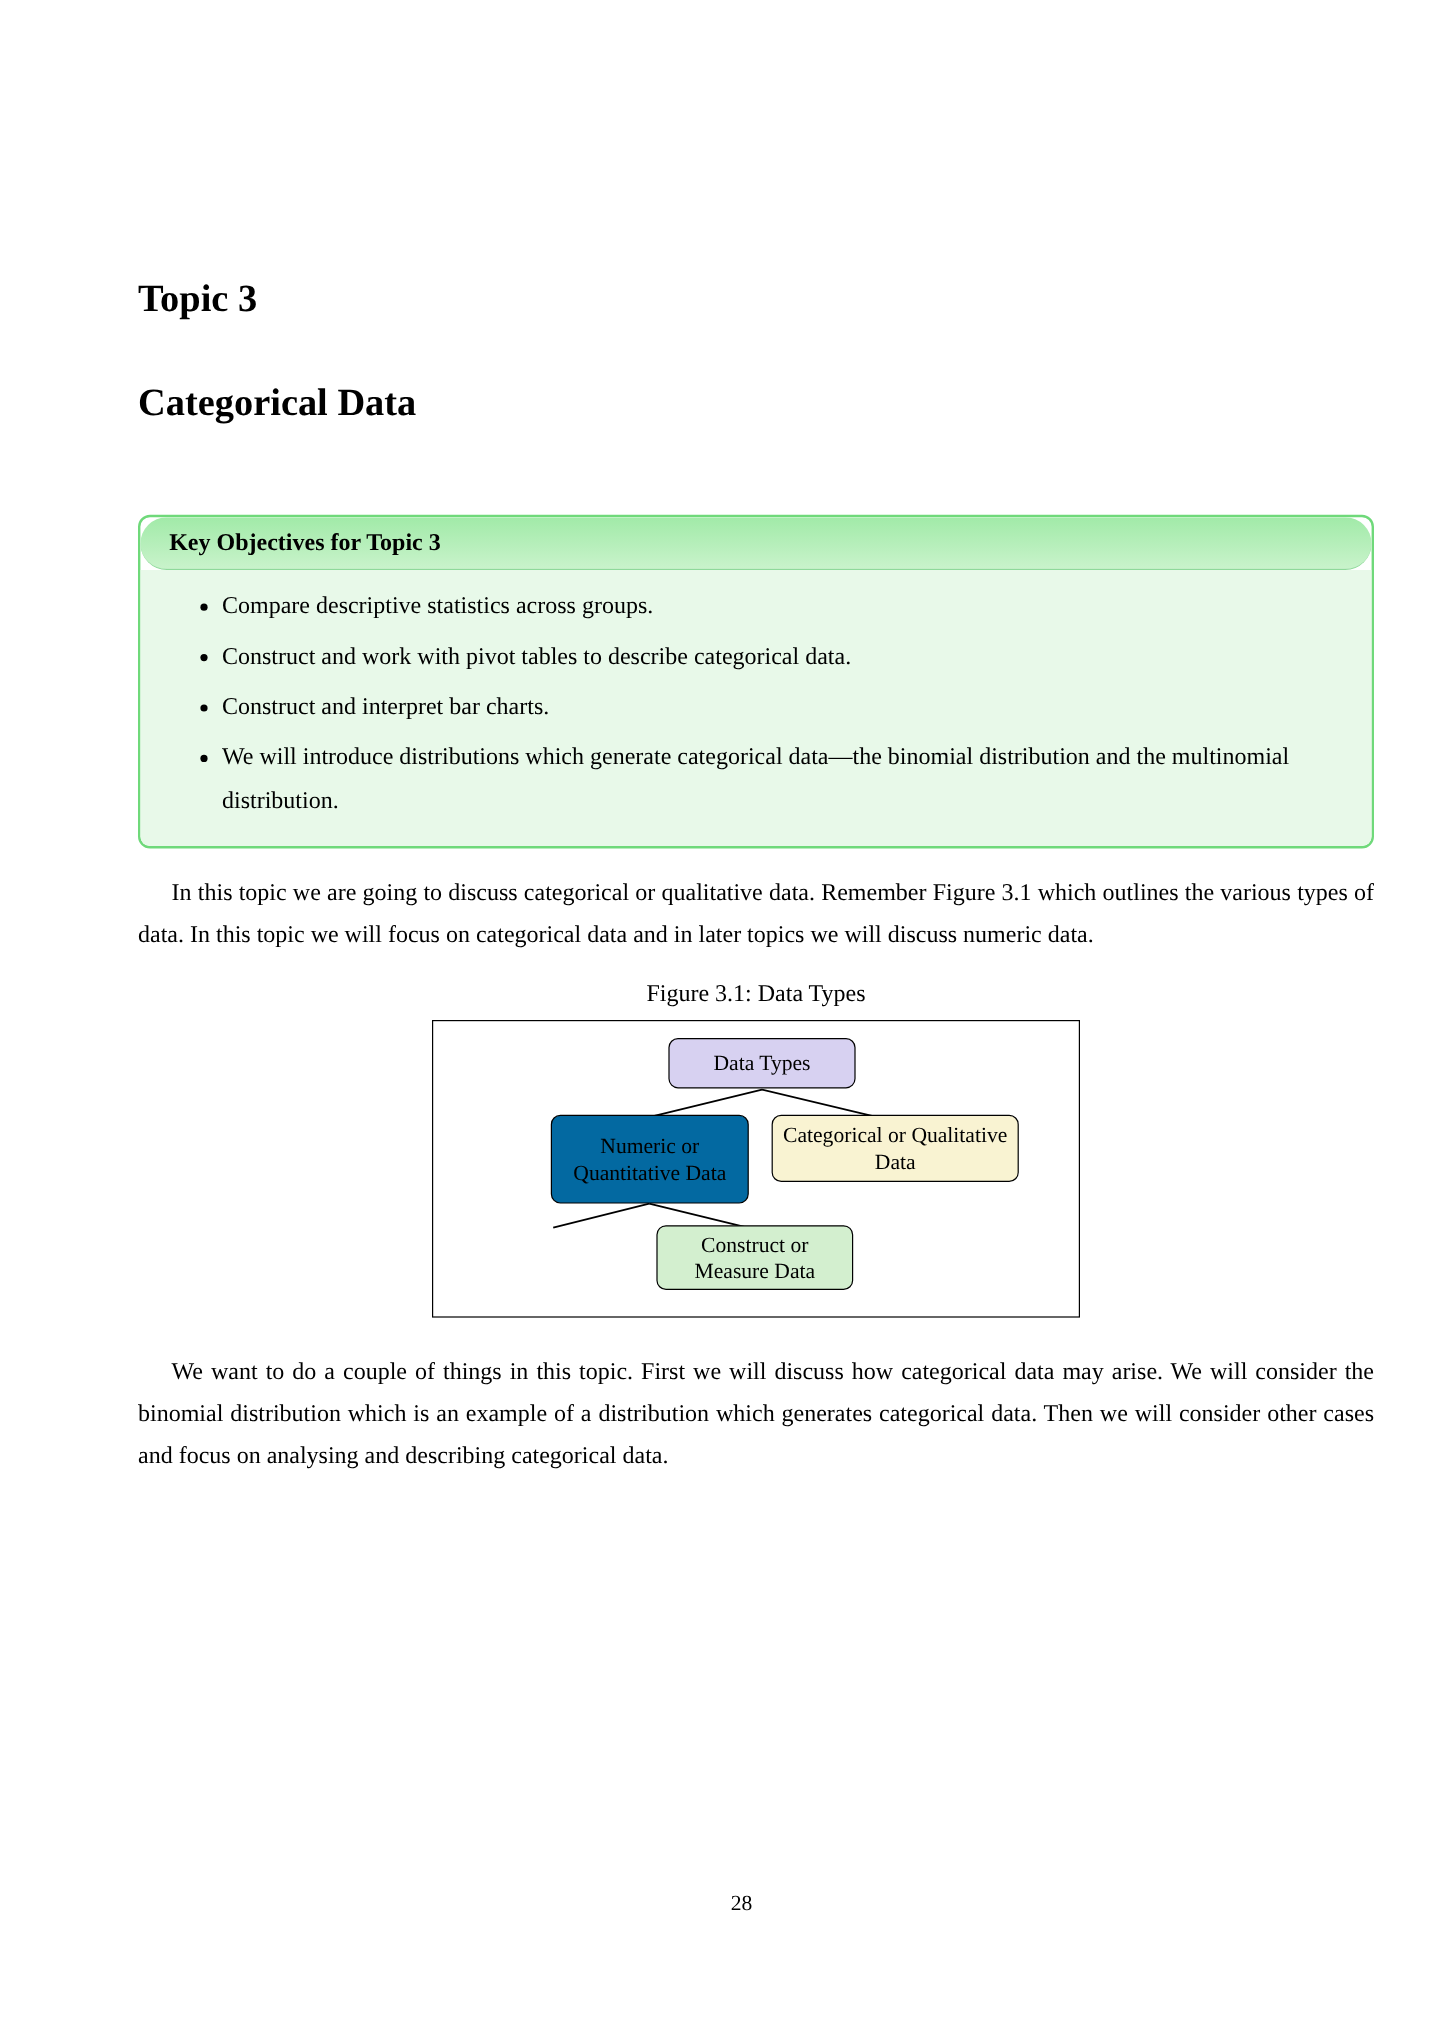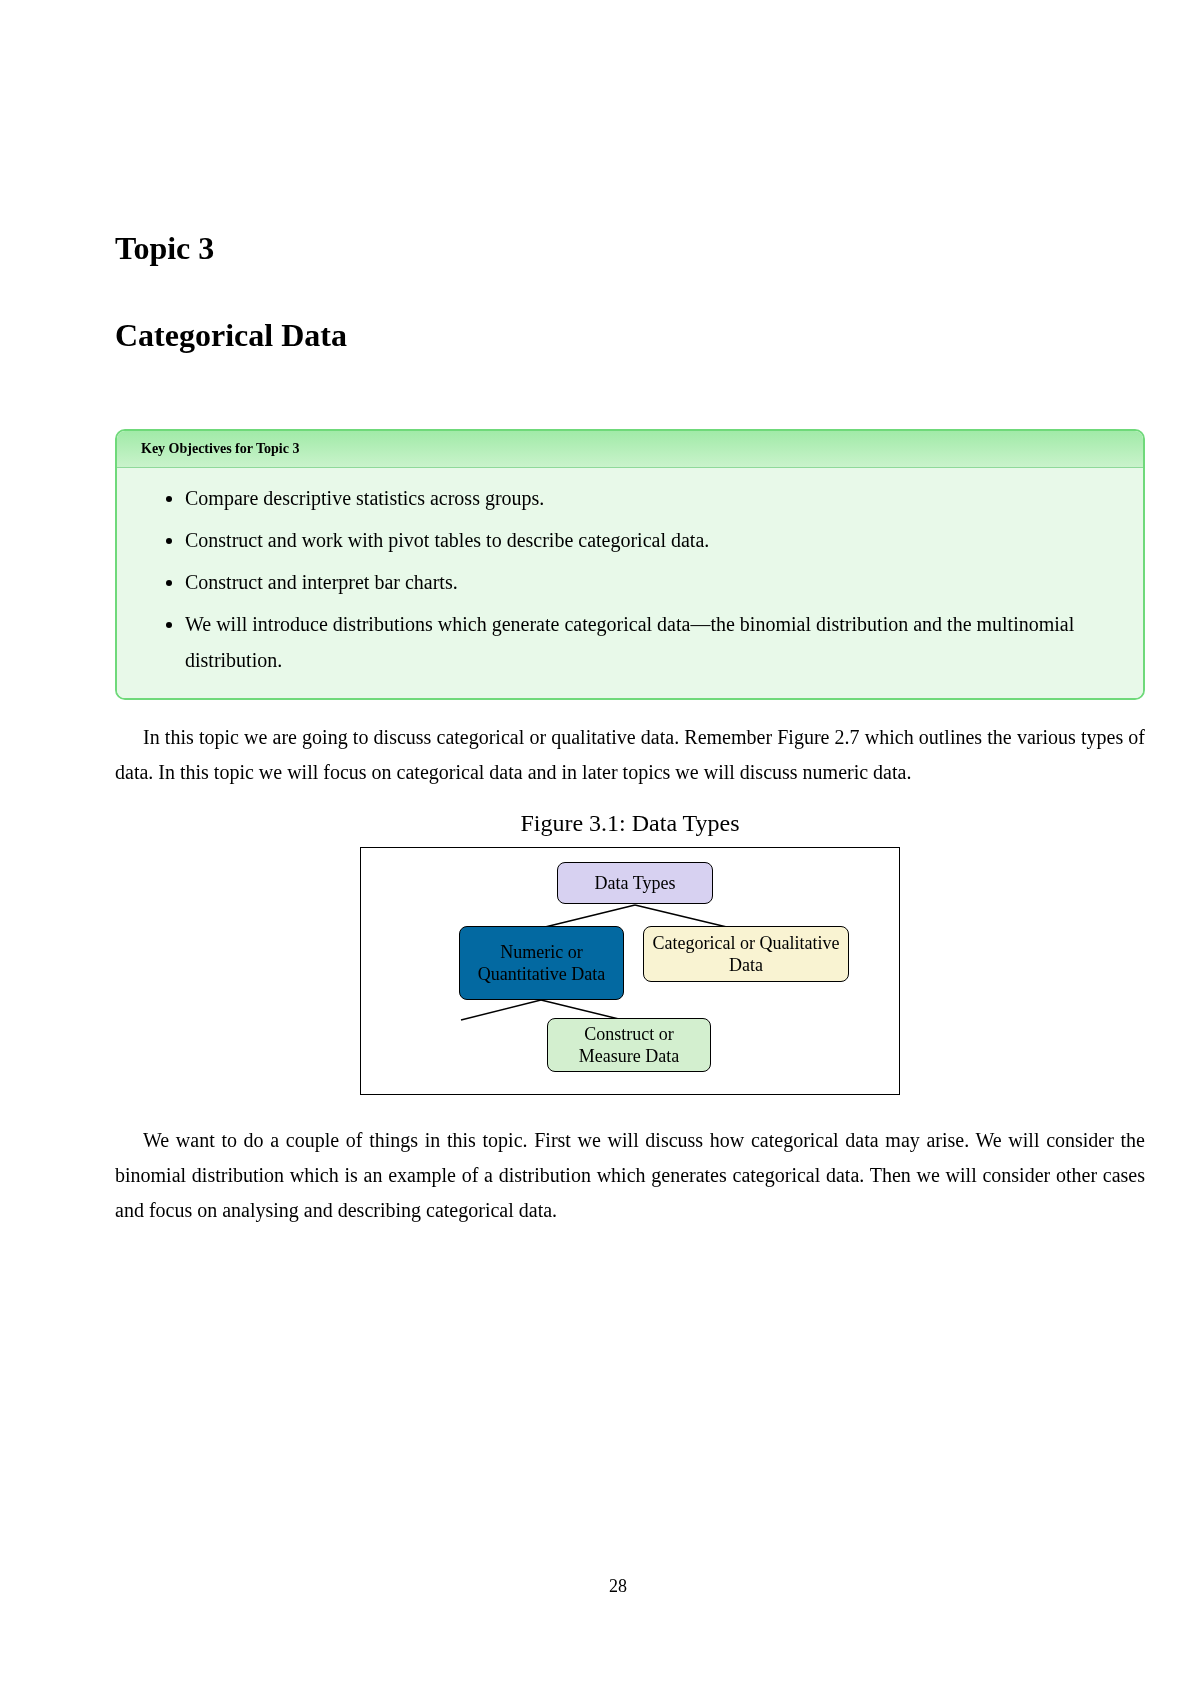--- a/index.html
+++ b/index.html
@@ -30,22 +30,23 @@
     border: 2px solid #6fd97a;
     border-radius: 10px;
     overflow: hidden;
     margin-bottom: 20px;
     box-sizing: border-box;
   }
   .objectives-header {
     background: linear-gradient(to bottom, #a1eaa8, #c9f3cb);
     padding: 10px 24px 10px 24px;
     font-weight: bold;
-    font-size: 14px;
+    font-size: 20px;
     border-bottom: 1px solid #8fd99a;
+    border-radius: 22px;
   }
   .objectives-body {
     background: #e8f9e9;
     padding: 12px 26px 14px 26px;
   }
   .objectives-body ul {
     list-style-type: disc;
     padding-left: 42px;
     margin: 0;
   }
@@ -56,21 +57,21 @@
   }
   .para {
     font-size: 20px;
     line-height: 1.75;
     text-align: justify;
     margin-top: 6px;
     text-indent: 28px;
   }
   .fig-caption {
     text-align: center;
-    font-size: 24px;
+    font-size: 20px;
     margin-top: 16px;
     margin-bottom: 10px;
   }
   .figure-box {
     width: 540px;
     margin: 0 auto;
     border: 1px solid #000;
     padding: 16px 12px 20px 12px;
     box-sizing: border-box;
     position: relative;
@@ -111,21 +112,21 @@
     <div class="objectives-body">
       <ul>
         <li>Compare descriptive statistics across groups.</li>
         <li>Construct and work with pivot tables to describe categorical data.</li>
         <li>Construct and interpret bar charts.</li>
         <li>We will introduce distributions which generate categorical data—the binomial distribution and the multinomial distribution.</li>
       </ul>
     </div>
   </div>
 
-  <p class="para">In this topic we are going to discuss categorical or qualitative data. Remember Figure 2.7 which outlines the various types of data. In this topic we will focus on categorical data and in later topics we will discuss numeric data.</p>
+  <p class="para">In this topic we are going to discuss categorical or qualitative data. Remember Figure 3.1 which outlines the various types of data. In this topic we will focus on categorical data and in later topics we will discuss numeric data.</p>
 
   <div class="fig-caption">Figure 3.1: Data Types</div>
 
   <div class="figure-box">
 
     <svg width="516" height="216" style="position:absolute;left:0;top:0;">
 
       <line x1="274" y1="57" x2="180" y2="80" stroke="#000" stroke-width="1.5"></line>
       <line x1="274" y1="57" x2="370" y2="80" stroke="#000" stroke-width="1.5"></line>
 

